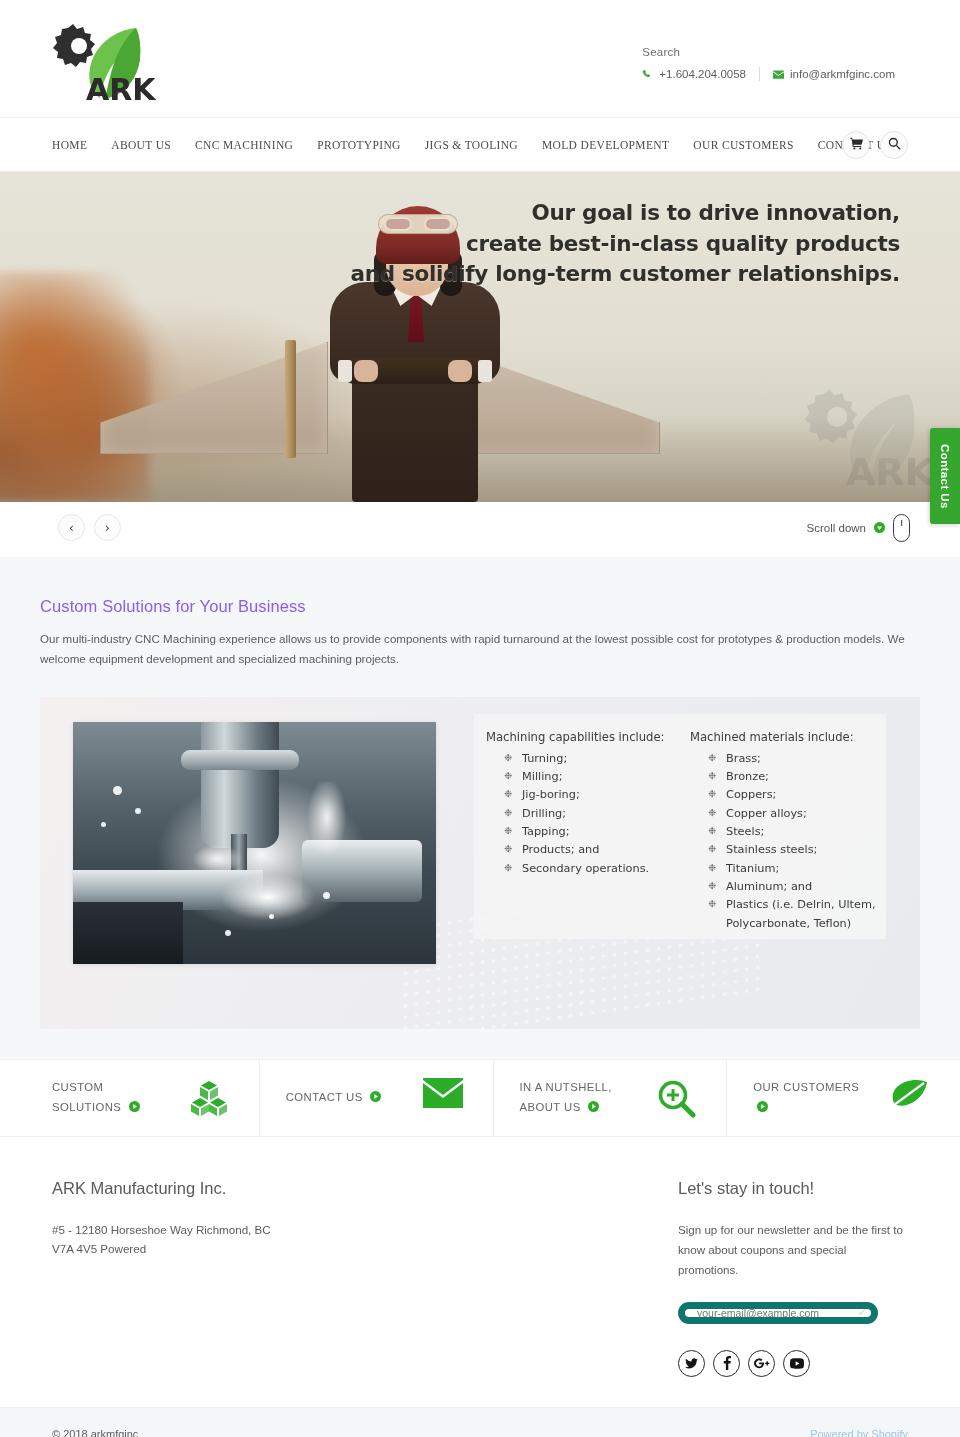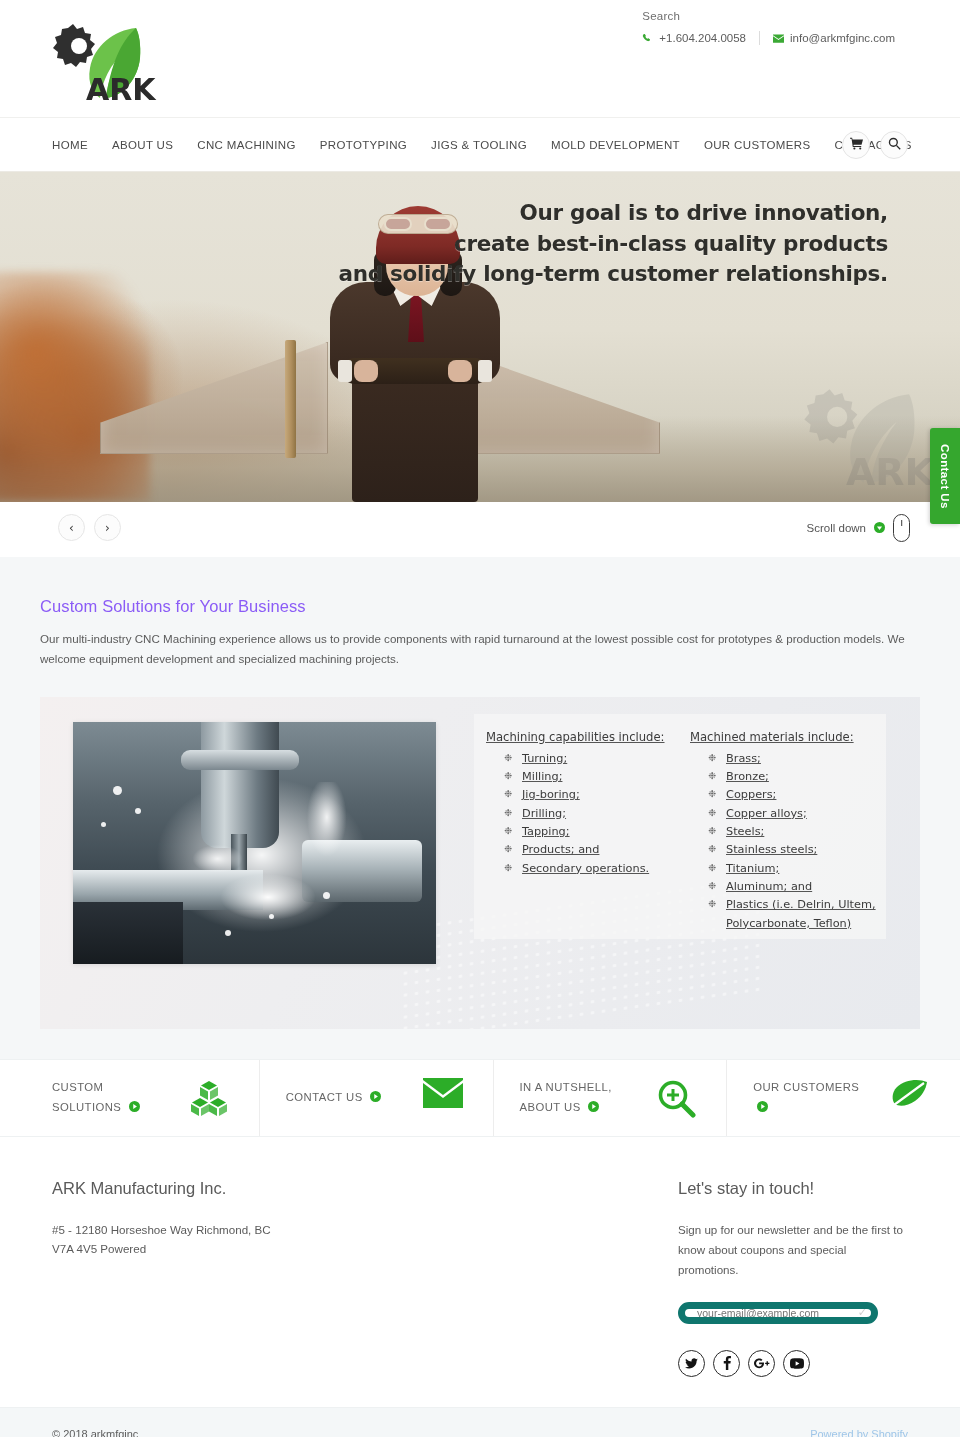--- a/index.html
+++ b/index.html
@@ -33,20 +33,21 @@
     text-align: right;
   }
   .search-label {
     font-size: 11.5px;
     color: #6e6e6e;
     letter-spacing: .2px;
     margin-bottom: 9px;
     display: block;
     text-align: left;
     padding-left: 0;
+    margin-top: 36px;
   }
   .search-row { text-align: left; }
   .contact-row {
     display: flex;
     align-items: center;
     gap: 0;
     font-size: 11.5px;
     color: #5d5d5d;
   }
   .contact-item {
@@ -72,20 +73,21 @@
     padding: 0 52px;
     background: #fff;
     border-bottom: 1px solid #eceae4;
     position: relative;
   }
   .nav-links {
     display: flex;
     align-items: center;
     gap: 0;
     list-style: none;
+    font-family: Liberation Serif, serif;
   }
   .nav-links li { display: block; }
   .nav-links a {
     display: block;
     padding: 0 12px;
     font-size: 11.5px;
     letter-spacing: .35px;
     color: #4b4b4b;
     text-decoration: none;
     text-transform: uppercase;
@@ -251,21 +253,21 @@
     position: absolute; left: -40px; bottom: 0;
     width: 190px; height: 230px;
     background:
       radial-gradient(circle at 40% 35%, rgba(191,110,52,.95), rgba(191,110,52,0) 62%),
       radial-gradient(circle at 65% 70%, rgba(166,92,44,.9), rgba(166,92,44,0) 60%),
       radial-gradient(circle at 25% 78%, rgba(143,78,38,.85), rgba(143,78,38,0) 62%);
     filter: blur(4px);
   }
   .hero-text {
     position: absolute;
-    right: 72px; top: 26px;
+    right: 60px; top: 26px;
     text-align: right;
     font-family: "DejaVu Sans", sans-serif;
     color: #2f2f2b;
     font-weight: bold;
     font-size: 21.5px;
     line-height: 1.42;
     letter-spacing: -0.3px;
     z-index: 5;
     text-shadow: 0 1px 0 rgba(255,255,255,.35);
   }
@@ -404,21 +406,21 @@
   .cnc-drop { position:absolute; background: rgba(255,255,255,.9); border-radius: 50%; }
 
   .lists-box {
     position: absolute;
     left: 434px; top: 17px;
     width: 412px; height: 225px;
     background: rgba(246,246,246,.78);
     padding: 16px 0 0 0;
     display: flex;
   }
-  .list-col { flex: 1; padding-left: 8px; text-decoration: underline; }
+  .list-col { flex: 1; padding-left: 8px; }
   .list-col:first-child { padding-left: 12px; }
   .list-head {
     font-family: "DejaVu Sans", sans-serif;
     font-size: 11.6px;
     color: #3b3b3b;
     margin-bottom: 6px;
   }
   .bul-list { list-style: none; padding-left: 18px; }
   .bul-list li {
     font-family: "DejaVu Sans", sans-serif;

